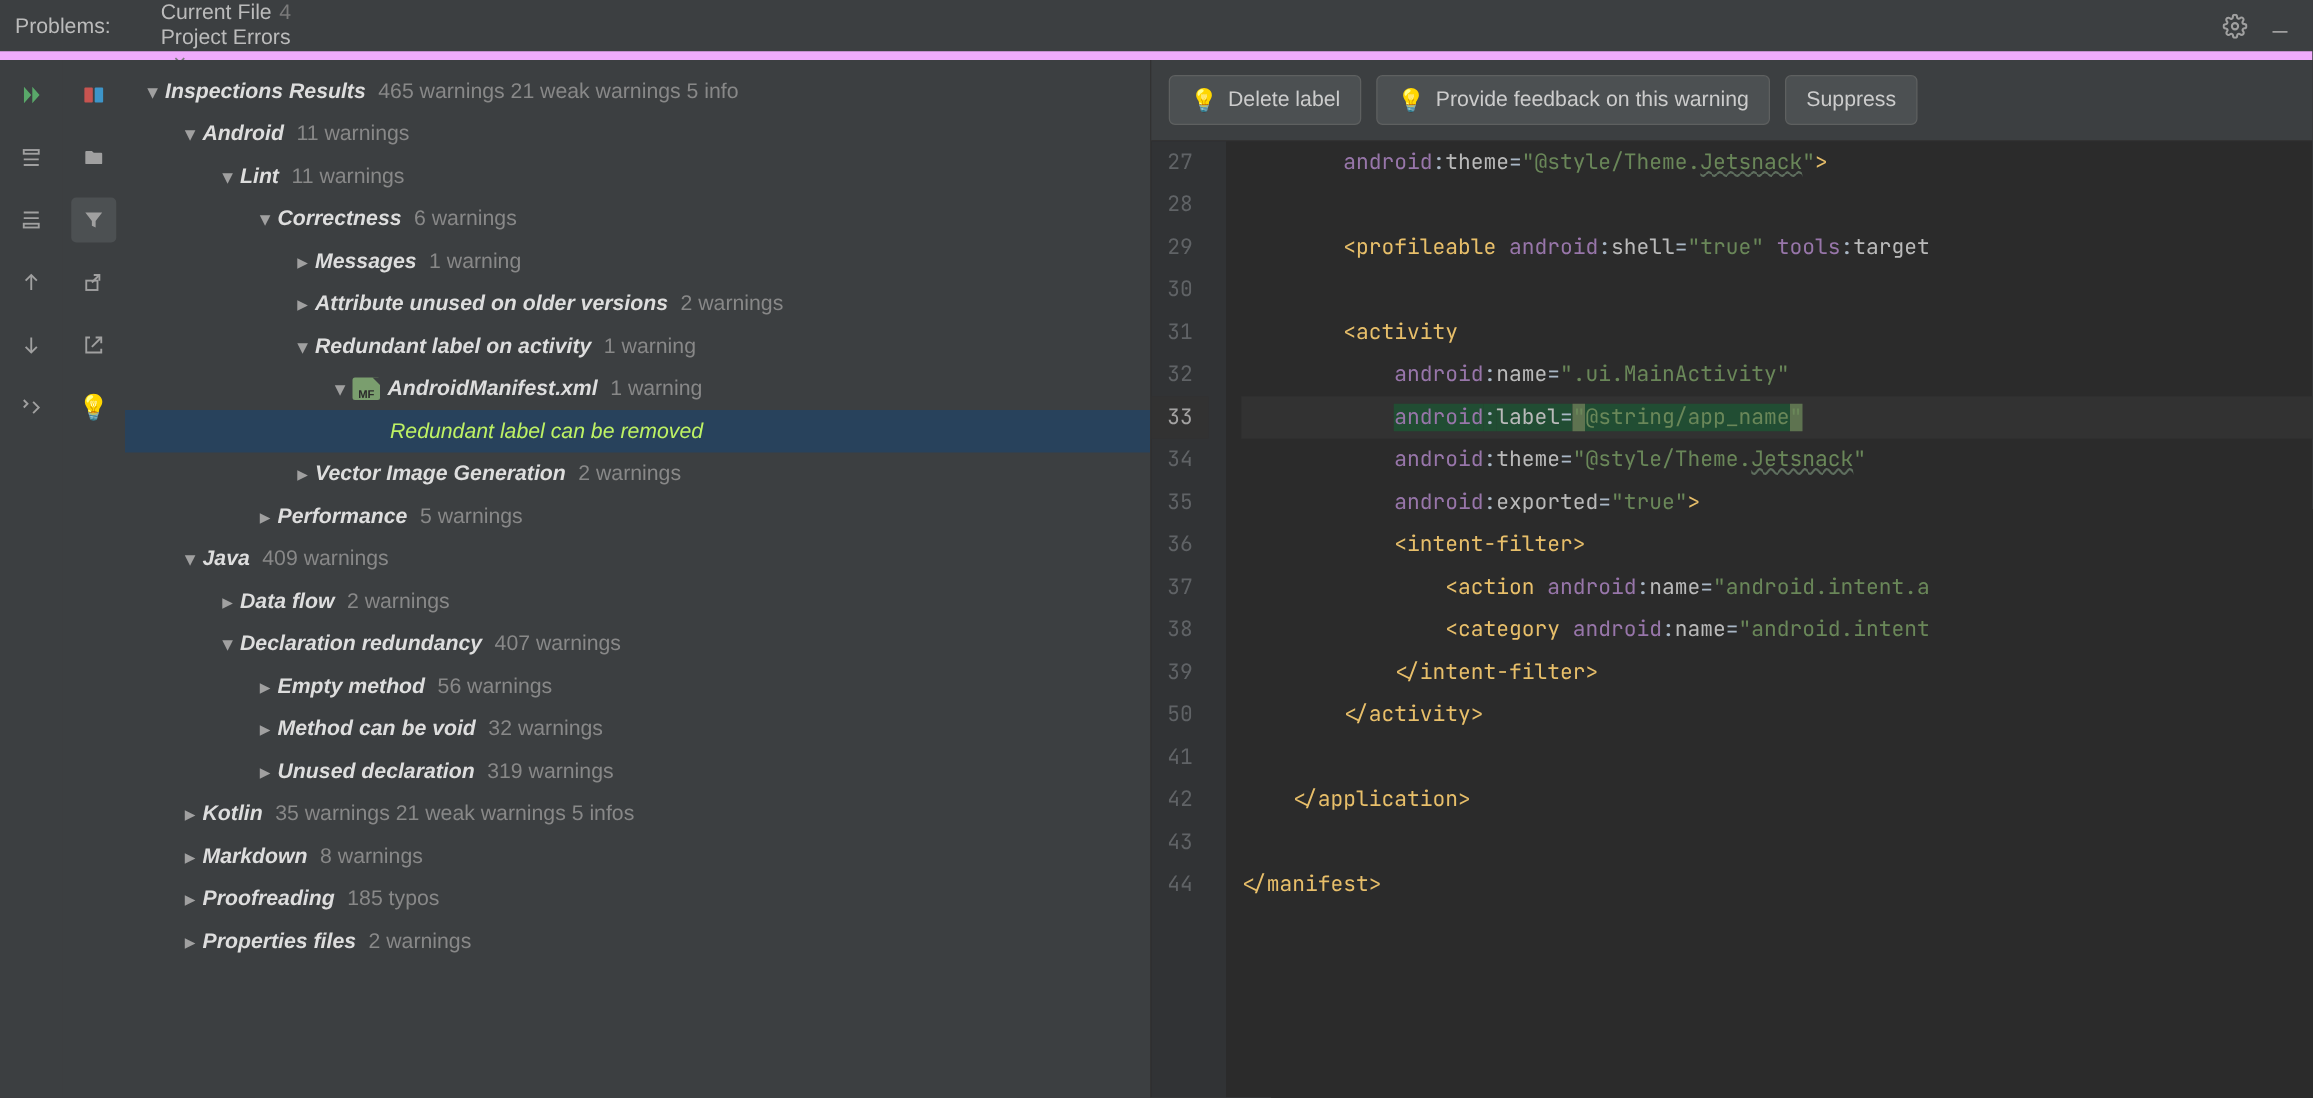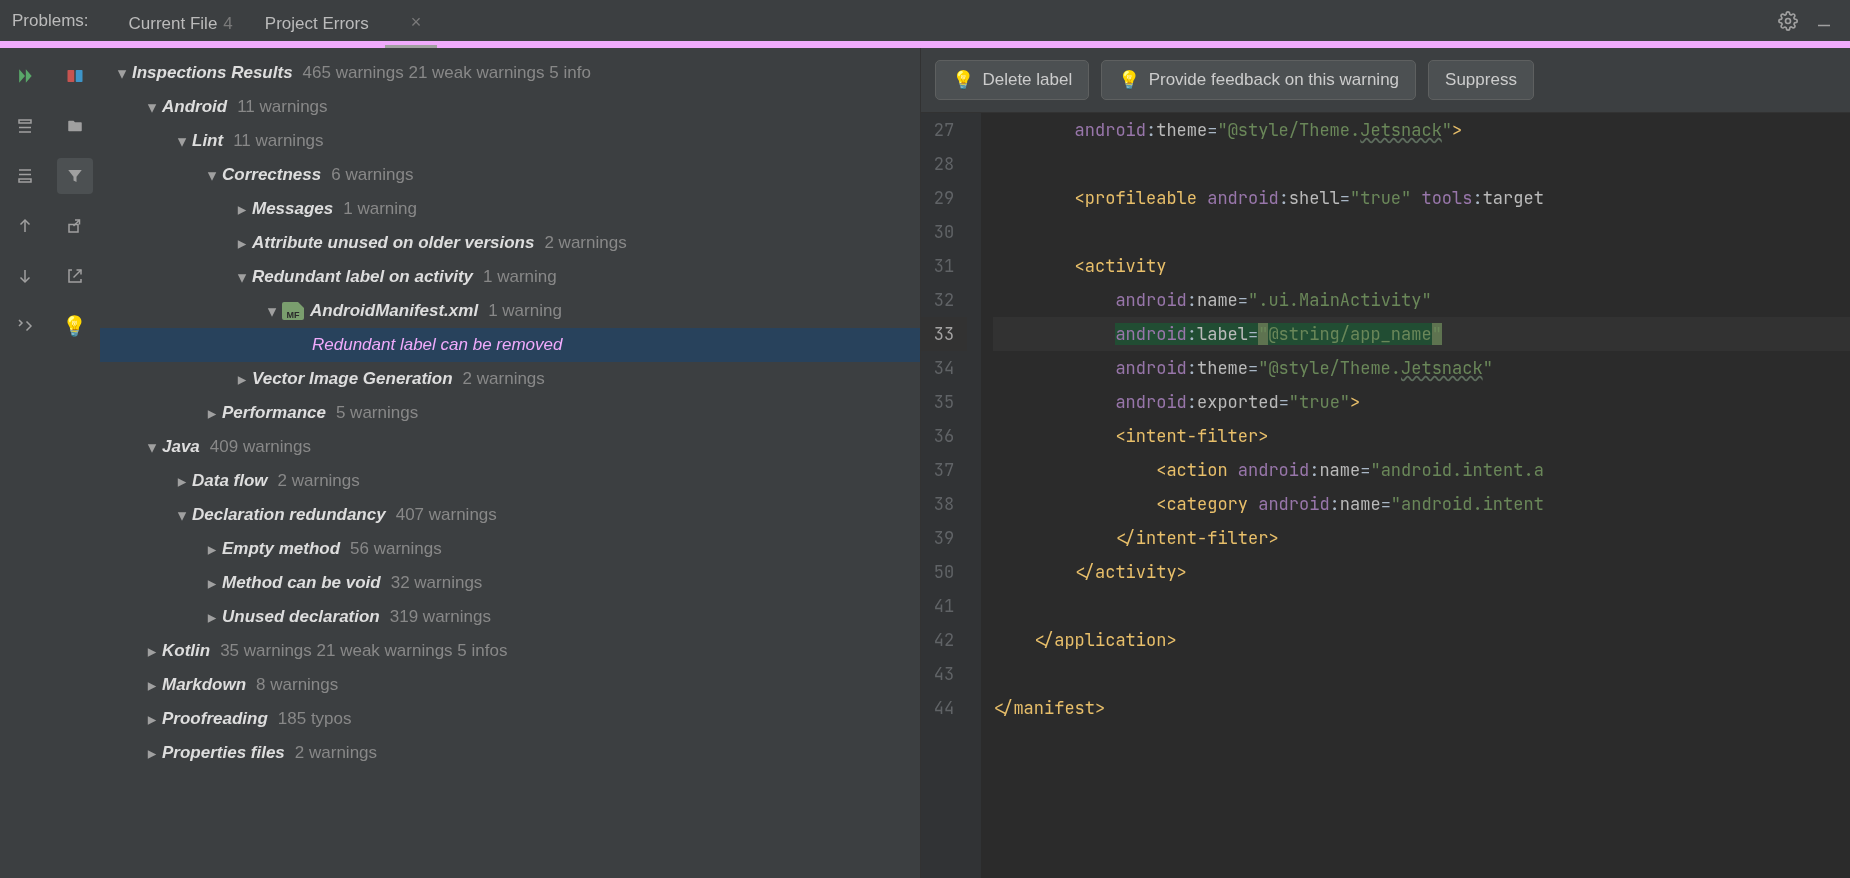--- a/index.html
+++ b/index.html
@@ -30,21 +30,21 @@
 .main { display: flex; height: calc(100% - 48px); }
 .toolbar-col { width: 50px; background: #3c3f41; display: flex; flex-direction: column; align-items: center; padding-top: 10px; gap: 14px; }
 .toolbar-col .tbtn { width: 36px; height: 36px; display: flex; align-items: center; justify-content: center; cursor: pointer; border-radius: 4px; }
 .toolbar-col .tbtn.active { background: #4c5052; }
 .tree-panel { width: 820px; background: #3c3f41; overflow-y: auto; padding-top: 8px; }
 .tree-row { display: flex; align-items: center; height: 34px; font-size: 17px; white-space: nowrap; cursor: pointer; }
 .tree-row .chev { width: 20px; display: inline-flex; justify-content: center; color: #a0a0a0; }
 .tree-row .name { color: #dddddd; font-weight: 600; font-style: italic; }
 .tree-row .meta { color: #888888; margin-left: 10px; font-weight: 400; }
 .tree-row.selected { background: #28425c; }
-.tree-row.selected .name { color: #f0abfc; font-weight: 400; }
+.tree-row.selected .name { color: #bef264; font-weight: 400; }
 .mf-icon { display: inline-flex; width: 22px; height: 18px; background: #7a9e6e; color: #2b2b2b; font-size: 9px; font-weight: bold; align-items: flex-end; justify-content: center; border-radius: 2px; margin-right: 6px; position: relative; }
 .mf-icon::before { content: ""; position: absolute; top: 0; right: 0; border-style: solid; border-width: 0 6px 6px 0; border-color: transparent #3c3f41 transparent transparent; }
 .editor-panel { flex: 1; background: #2b2b2b; display: flex; flex-direction: column; border-left: 1px solid #323232; }
 .action-bar { display: flex; gap: 12px; padding: 12px 14px; background: #3c3f41; border-bottom: 1px solid #323232; }
 .action-btn { background: #4c5052; border: 1px solid #5e6060; color: #cccccc; font-size: 17px; padding: 8px 16px; border-radius: 5px; display: flex; align-items: center; gap: 8px; cursor: pointer; }
 .bulb { color: #f0a732; font-size: 18px; }
 .code-area { flex: 1; display: flex; font-family: "JetBrains Mono", Menlo, Consolas, monospace; font-size: 17px; overflow: hidden; }
 .gutter { width: 60px; background: #313335; color: #606366; text-align: center; padding-right: 14px; line-height: 34px; user-select: none; }
 .gutter .ln { height: 34px; }
 .gutter .ln.hl { background: #323232; color: #a4a3a3; }
@@ -58,21 +58,21 @@
 .str-underline { text-decoration: underline wavy #5e6e5e; }
 .hl-bg { background: #214d33; }
 .caret-mark { background: #5e7350; }
 svg { display: block; }
 </style>
 </head>
 <body>
 
 <div class="top-bar">
   <span class="label">Problems:</span>
-  <div id="tabs-host" style="display:flex;height:100%;">
+  <div id="tabs-host" style="display:flex;height:100%;flex-direction:column;">
       <div class="tab">
         <span>Current File</span>
         <span class="count">4</span>
       </div>
       <div class="tab">
         <span>Project Errors</span>
       </div>
       <div class="tab active">
         <span class="close">×</span>
       </div>

